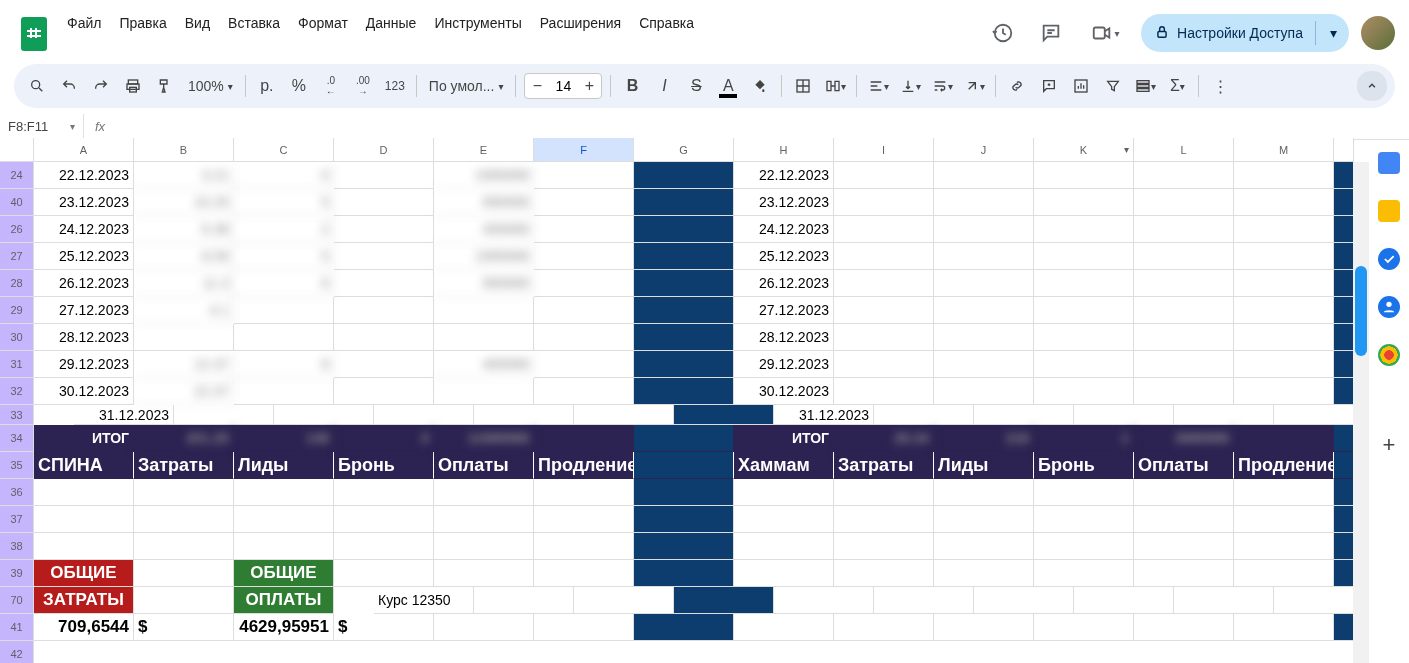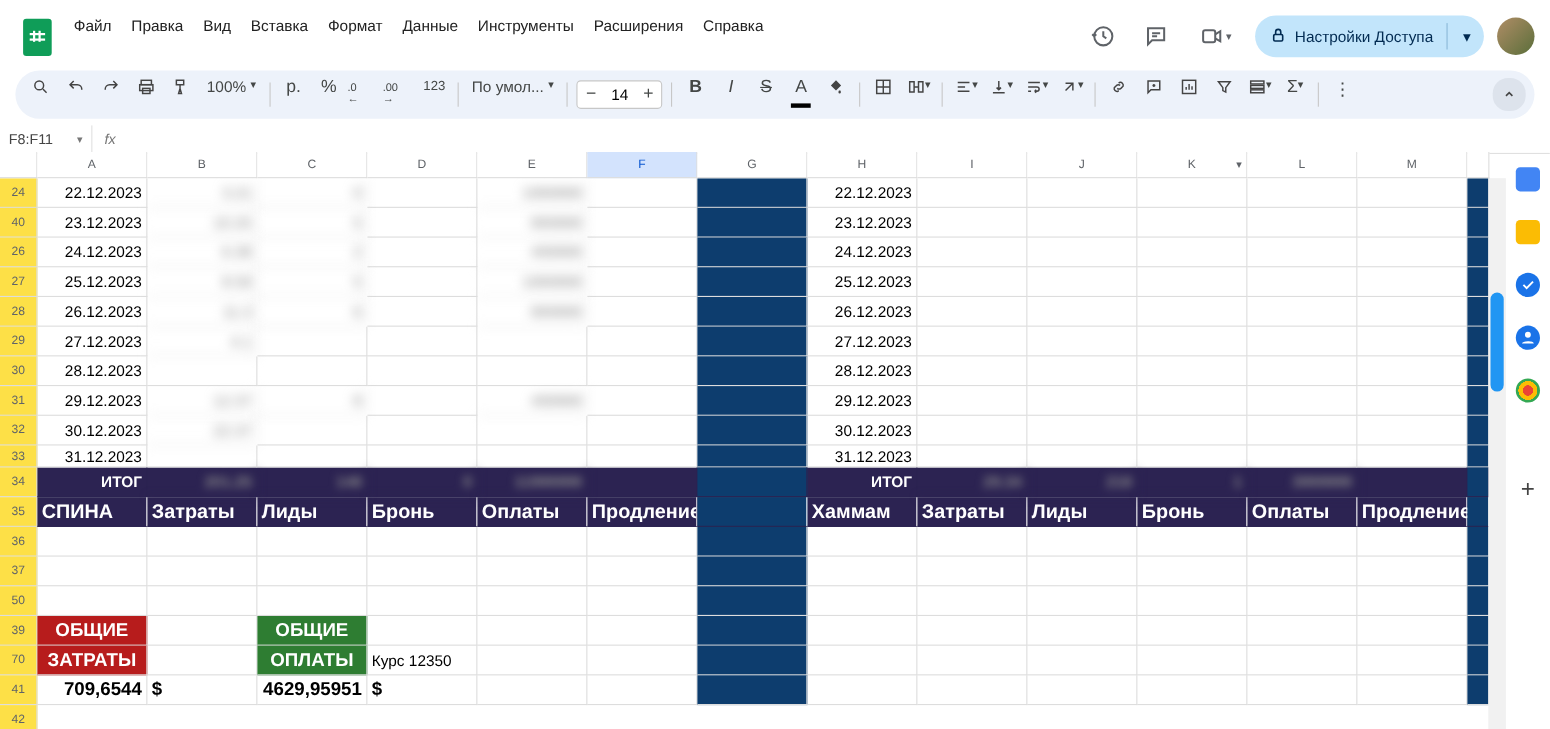--- a/index.html
+++ b/index.html
@@ -59,21 +59,21 @@
     }
     
     .toolbar {
       height: 44px; margin: 4px 14px 0 14px;
       background: #edf2fa; border-radius: 24px;
       display: flex; align-items: center; padding: 0 8px;
       gap: 2px;
       color:#444746;
     }
     .tbtn {
-      min-width: 30px; height: 30px; display:flex; justify-content:center;
+      min-width: 30px; height: 30px; display:flex; align-items:center; justify-content:center;
       border-radius: 4px; font-size: 16px; position: relative;
     }
     .tbtn.wide { min-width: auto; padding: 0 6px; gap: 4px; font-size: 14px; }
     .tsep { width: 1px; height: 22px; background:#c7c7c7; margin: 0 4px; }
     .font-size-box {
       display:flex; align-items:center; border:1px solid #c7c7c7; border-radius: 4px; height: 26px;
       background:#fff; margin: 0 2px;
     }
     .font-size-box input { width: 28px; text-align:center; border:none; font-size:14px; outline:none; background: transparent; }
     .font-size-box .pm { width: 24px; text-align:center; font-size: 16px; cursor:pointer; }
@@ -90,21 +90,21 @@
     .colhdr {
       height:24px; background:#fff; border-right:1px solid #ddd; border-bottom:1px solid #ddd;
       font-size:11px; color:#5f6368; display:flex; align-items:center; justify-content:center; flex-shrink:0;
       position: relative;
     }
     .colhdr.sel { background:#d3e3fd; color:#0b57d0; }
     .colhdr .hdrop { position:absolute; right:4px; font-size:10px; color:#5f6368; }
     .body { display:flex; }
     .rowhdrs { width:34px; flex-shrink:0; }
     .rowhdr {
-      height: 27px; background:#fde047; border-right:1px solid #ddd; border-bottom:1px solid #ddd;
+      height: 27px; background:#c4b5fd; border-right:1px solid #ddd; border-bottom:1px solid #ddd;
       font-size:11px; color:#5f6368; display:flex; align-items:center; justify-content:center;
     }
     .rowhdr.short { height: 20px; }
     .cells { position:relative; }
     .grow { display:flex; height: 27px; }
     .grow.short { height:20px;justify-content:flex-end; }
     .cell {
       border-right:1px solid #ddd; border-bottom:1px solid #ddd; flex-shrink:0;
       font-size: 14px; padding: 0 4px; display:flex; align-items:center; overflow:hidden; white-space:nowrap;
     }
@@ -366,21 +366,21 @@
         <div class="rowhdr">28</div>
         <div class="rowhdr">29</div>
         <div class="rowhdr">30</div>
         <div class="rowhdr">31</div>
         <div class="rowhdr">32</div>
         <div class="rowhdr short">33</div>
         <div class="rowhdr">34</div>
         <div class="rowhdr">35</div>
         <div class="rowhdr">36</div>
         <div class="rowhdr">37</div>
-        <div class="rowhdr">50</div>
+        <div class="rowhdr">38</div>
         <div class="rowhdr">39</div>
         <div class="rowhdr">70</div>
         <div class="rowhdr">41</div>
         <div class="rowhdr">42</div>
       </div>
     <div class="cells" id="cells">
         <div class="grow">
           <div class="cell cA right">22.12.2023</div>
           <div class="cell cB blur">3.21</div>
           <div class="cell cC blur">0</div>
@@ -633,21 +633,21 @@
           <div class="cell cJ"></div>
           <div class="cell cK"></div>
           <div class="cell cL"></div>
           <div class="cell cM"></div>
           <div class="cell darkcell" style="width: 20px;"></div>
         </div>
         <div class="grow">
           <div class="cell cA redbox" style="font-size: 17px;">ЗАТРАТЫ</div>
           <div class="cell cB"></div>
           <div class="cell cC greenbox" style="font-size: 17px;">ОПЛАТЫ</div>
-          <div class="cell cD left" style="font-size: 14px;">Курс 12350</div>
+          <div class="cell cD left" style="font-size: 14px; margin-left: 40px;">Курс 12350</div>
           <div class="cell cE"></div>
           <div class="cell cF"></div>
           <div class="cell cG darkcell"></div>
           <div class="cell cH"></div>
           <div class="cell cI"></div>
           <div class="cell cJ"></div>
           <div class="cell cK"></div>
           <div class="cell cL"></div>
           <div class="cell cM"></div>
           <div class="cell darkcell" style="width: 20px;"></div>

